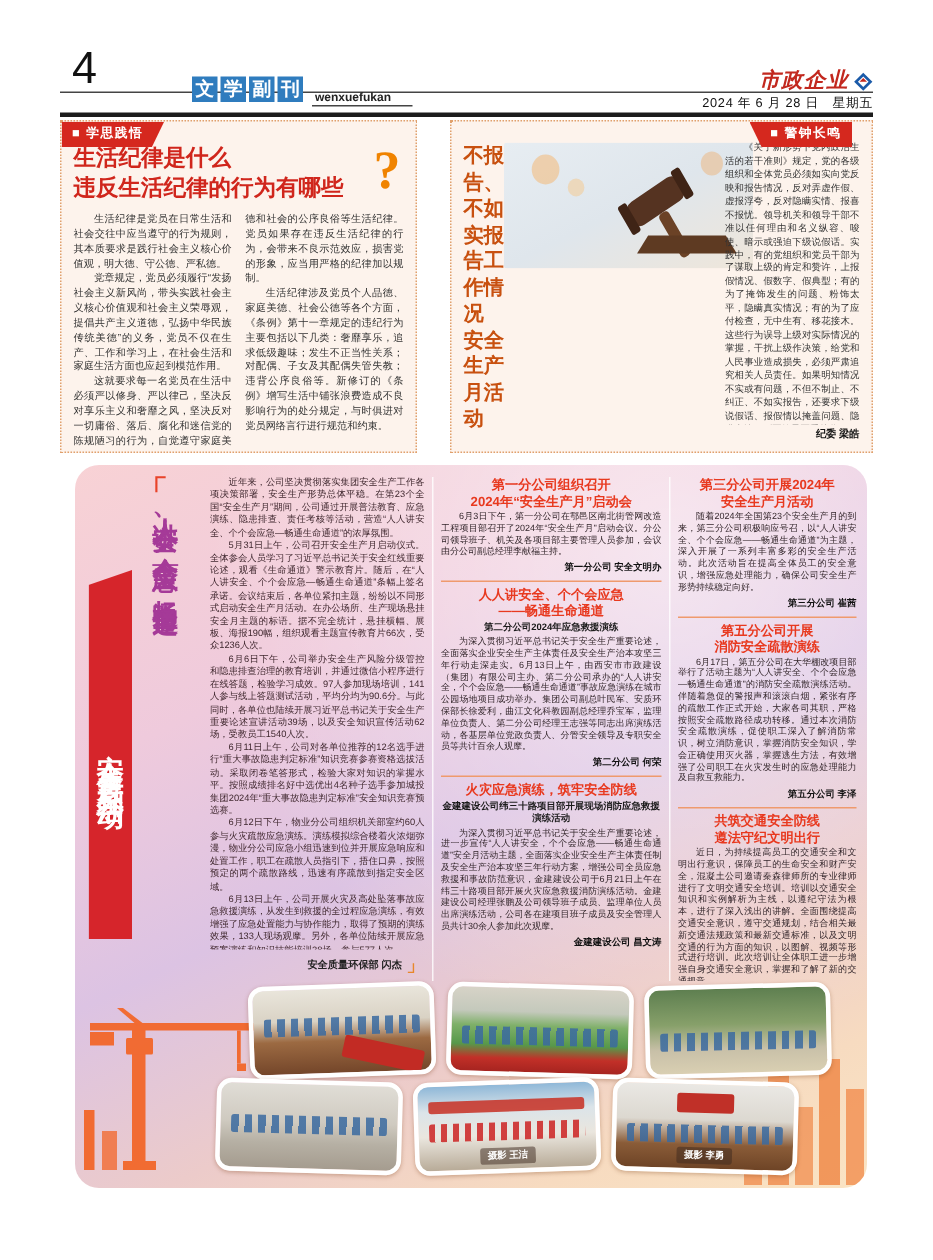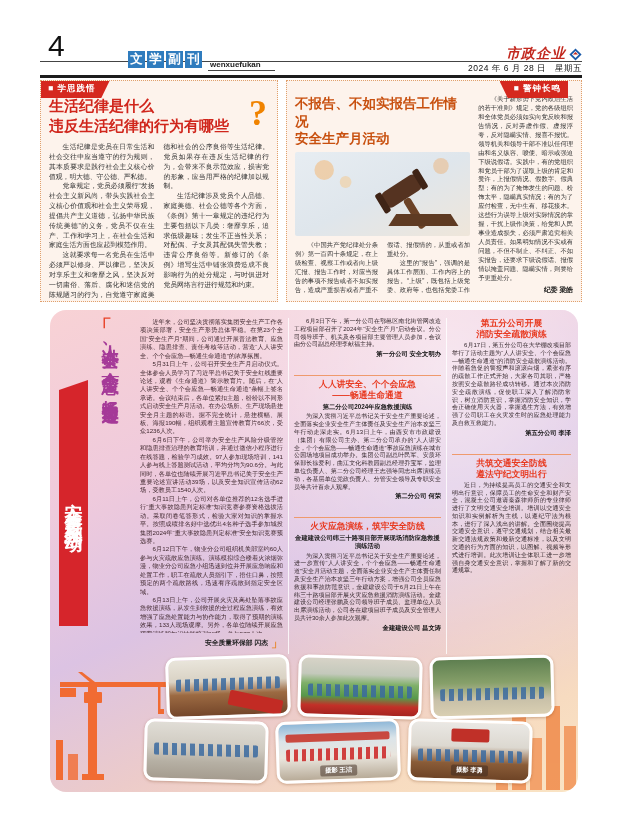--- a/index.html
+++ b/index.html
@@ -13,35 +13,35 @@
   .section-box{position:absolute;left:88px;bottom:7px;display:flex;gap:2px;align-items:flex-end;}
   .section-char{width:17px;height:17px;background:#2f7cbe;color:#fff;font-size:12.5px;font-weight:bold;
                 display:flex;align-items:center;justify-content:center;}
   .section-pinyin{position:absolute;left:168px;bottom:4px;font-size:8px;color:#222;border-bottom:1px solid #444;padding:0 14px 1px 2px;font-weight:bold;}
   .mast{position:absolute;right:0;bottom:0;text-align:right;}
   .mast-logo{display:flex;align-items:center;justify-content:flex-end;gap:3px;margin-bottom:0;}
   .mast-name{font-family:"Liberation Serif",serif;font-style:italic;font-weight:bold;font-size:14px;color:#c2281e;letter-spacing:1px;}
   .mast-date{font-size:8.5px;color:#111;letter-spacing:.5px;}
 
   
-  .row-top{position:absolute;top:80px;left:40px;width:542px;height:222px;display:flex;gap:8px;}
+  .row-top{position:absolute;top:80px;left:40px;width:542px;height:222px;display:flex;gap:22px;}
   .topic-box{position:relative;background:#fdf3ec;border:1px dotted #e0a06c;box-sizing:border-box;overflow:hidden;}
   .box-left{width:238px;padding:14px 8px 6px;}
   .box-right{flex:1;padding:14px 8px 6px;}
   .tag{position:absolute;top:0;color:#fff;background:#d5281e;font-size:8.5px;font-weight:bold;
        padding:2px 14px 3px 7px;letter-spacing:1px;}
   .tag-left{left:0;clip-path:polygon(0 0,100% 0,88% 100%,0 100%);}
   .tag-right{right:13px;padding:2px 7px 3px 14px;clip-path:polygon(0 0,100% 0,100% 100%,12% 100%);}
   .hl-red{font-family:"Liberation Serif",serif;font-weight:bold;color:#d0261c;font-size:15px;line-height:1.3;margin:2px 0 6px;}
   .qmark{float:right;font-size:36px;line-height:.9;font-weight:900;color:#f08300;margin:0 2px 0 6px;
          font-family:"Liberation Serif",serif;}
   .cols2{column-count:2;column-gap:9px;font-size:6.8px;line-height:1.45;text-align:justify;color:#333;}
   .cols2 p,.smalltext p{text-indent:2em;margin:0;}
   .box-right .inner{display:flex;gap:8px;height:100%;}
-  .tr-left{width:63%;display:flex;flex-direction:column;}
+  .tr-left{width:63%;display:flex;flex-direction:row;}
   .hl-orange{font-family:"Liberation Serif",serif;font-weight:bold;color:#c8500f;font-size:13.5px;line-height:1.3;margin:0 0 4px;}
   .gavel{width:100%;height:84px;border-radius:2px;overflow:hidden;flex:none;margin-bottom:4px;}
   .tr-left .cols2{flex:1;overflow:hidden;font-size:6.3px;}
   .tr-right{flex:1;display:flex;flex-direction:column;font-size:6.3px;line-height:1.42;text-align:justify;color:#333;}
   .tr-right .smalltext{flex:1;overflow:hidden;}
   .byline{text-align:right;font-weight:bold;font-size:6.8px;color:#111;margin-top:2px;}
 
   
   .main{position:absolute;top:310px;left:50px;width:528px;height:482px;border-radius:16px;overflow:hidden;
         background:linear-gradient(155deg,#f8d2d5 0%,#efcadc 28%,#dcc3e3 50%,#eccbca 70%,#f7dbc0 86%,#fae4c4 100%);}
@@ -63,21 +63,21 @@
   
   .feature-col{width:150px;flex:none;display:flex;flex-direction:column;padding:0 5px 2px 2px;box-sizing:border-box;}
   .feature-body{flex:1;overflow:hidden;font-size:6.2px;line-height:1.36;text-align:justify;color:#40282f;}
   .feature-body p{text-indent:2em;margin:0;}
   .feature-byline{text-align:right;font-weight:bold;font-size:6.8px;color:#222;padding-top:2px;}
   .quote-close{color:#e8872a;font-size:12px;font-weight:bold;vertical-align:-2px;margin-left:3px;}
   
   .col-art{box-sizing:border-box;border-left:1px solid rgba(255,255,255,.8);padding:0 5px;overflow:hidden;}
   .col-a{width:158px;flex:none;}
   .col-b{width:130px;flex:none;}
-  .art+.art{border-top:1px solid #ef9a6d;margin-top:16px;padding-top:3px;}
+  .art+.art{border-top:1px solid #ef9a6d;margin-top:4px;padding-top:3px;}
   .art-title{color:#e8391f;font-weight:bold;font-size:8.8px;line-height:1.25;text-align:center;margin:0 0 2px;}
   .art-sub{font-size:6.3px;font-weight:bold;color:#1a1a1a;text-align:center;line-height:1.3;margin:0 0 2px;}
   .art-body{font-size:6px;line-height:1.3;text-align:justify;color:#33262b;}
   .art-body p{text-indent:2em;margin:0;}
   .art-byline{text-align:right;font-weight:bold;font-size:6.3px;color:#111;margin-top:1px;}
 
   
   .photos{position:absolute;left:6px;right:6px;bottom:4px;height:132px;}
   .prow{position:absolute;display:flex;gap:8px;}
   .prow1{top:0;left:110px;}
@@ -217,20 +217,23 @@
           <p>6月13日上午，公司开展火灾及高处坠落事故应急救援演练，从发生到救援的全过程应急演练，有效增强了应急处置能力与协作能力，取得了预期的演练效果，133人现场观摩。另外，各单位陆续开展应急预案演练和知识技能培训28场，参与577人次。</p>
 
         </div>
         <div class="feature-byline">
           <span>安全质量环保部 闪杰</span><span class="quote-close">」</span>
         </div>
       </div>
 
       <div class="col-art col-a">
         <div class="art">
+          <div class="art-title">
+            <span>第一分公司组织召开</span><br><span>2024年“安全生产月”启动会</span>
+          </div>
           <div class="art-body">
               <p>6月3日下午，第一分公司在鄠邑区南北街管网改造工程项目部召开了2024年“安全生产月”启动会议。分公司领导班子、机关及各项目部主要管理人员参加，会议由分公司副总经理李献福主持。</p>
             </div>
           <div class="art-byline">第一分公司 安全文明办</div>
         </div>
         <div class="art">
           <div class="art-title">
             <span>人人讲安全、个个会应急</span><br><span>——畅通生命通道</span>
           </div>
           <div class="art-sub">第二分公司2024年应急救援演练</div>
@@ -243,20 +246,29 @@
           <div class="art-title">火灾应急演练，筑牢安全防线</div>
           <div class="art-sub">金建建设公司纬三十路项目部开展现场消防应急救援演练活动</div>
           <div class="art-body">
               <p>为深入贯彻习近平总书记关于安全生产重要论述，进一步宣传“人人讲安全，个个会应急——畅通生命通道”安全月活动主题，全面落实企业安全生产主体责任制及安全生产治本攻坚三年行动方案，增强公司全员应急救援和事故防范意识，金建建设公司于6月21日上午在纬三十路项目部开展火灾应急救援消防演练活动。金建建设公司经理张鹏及公司领导班子成员、监理单位人员出席演练活动，公司各在建项目班子成员及安全管理人员共计30余人参加此次观摩。</p>
             </div>
           <div class="art-byline">金建建设公司 昌文涛</div>
         </div>
       </div>
 
       <div class="col-art col-b">
+        <div class="art">
+          <div class="art-title">
+            <span>第三分公司开展2024年</span><br><span>安全生产月活动</span>
+          </div>
+          <div class="art-body">
+              <p>随着2024年全国第23个安全生产月的到来，第三分公司积极响应号召，以“人人讲安全、个个会应急——畅通生命通道”为主题，深入开展了一系列丰富多彩的安全生产活动。此次活动旨在提高全体员工的安全意识，增强应急处理能力，确保公司安全生产形势持续稳定向好。</p>
+            </div>
+          <div class="art-byline">第三分公司 崔茜</div>
+        </div>
         <div class="art">
           <div class="art-title">
             <span>第五分公司开展</span><br><span>消防安全疏散演练</span>
           </div>
           <div class="art-body">
               <p>6月17日，第五分公司在大华棚改项目部举行了活动主题为“人人讲安全、个个会应急—畅通生命通道”的消防安全疏散演练活动。伴随着急促的警报声和滚滚白烟，紧张有序的疏散工作正式开始，大家各司其职，严格按照安全疏散路径成功转移。通过本次消防安全疏散演练，促使职工深入了解消防常识，树立消防意识，掌握消防安全知识，学会正确使用灭火器，掌握逃生方法，有效增强了公司职工在火灾发生时的应急处理能力及自救互救能力。</p>
             </div>
           <div class="art-byline">第五分公司 李泽</div>
         </div>
         <div class="art">

